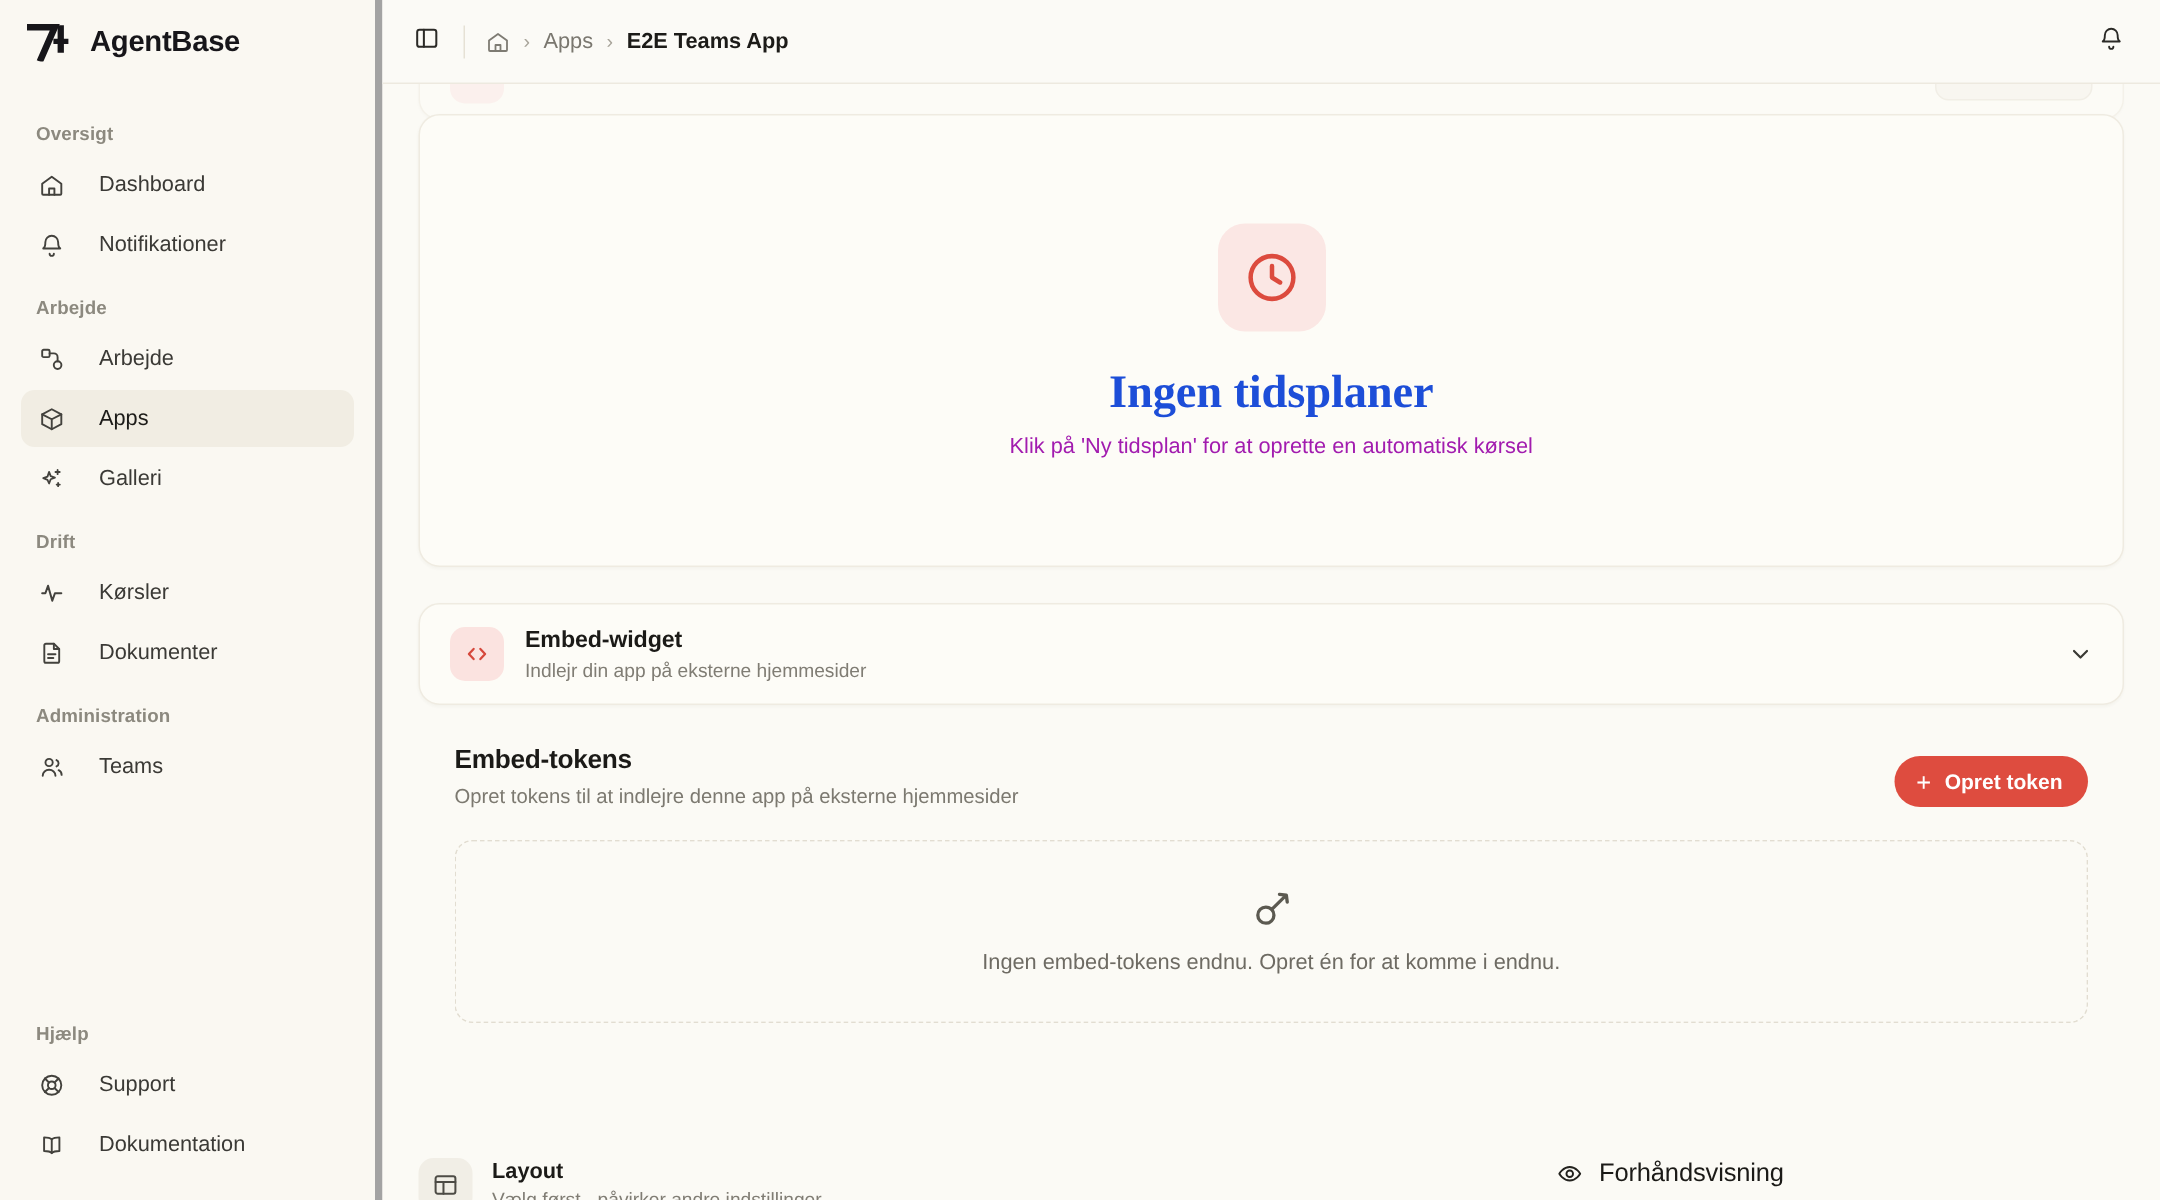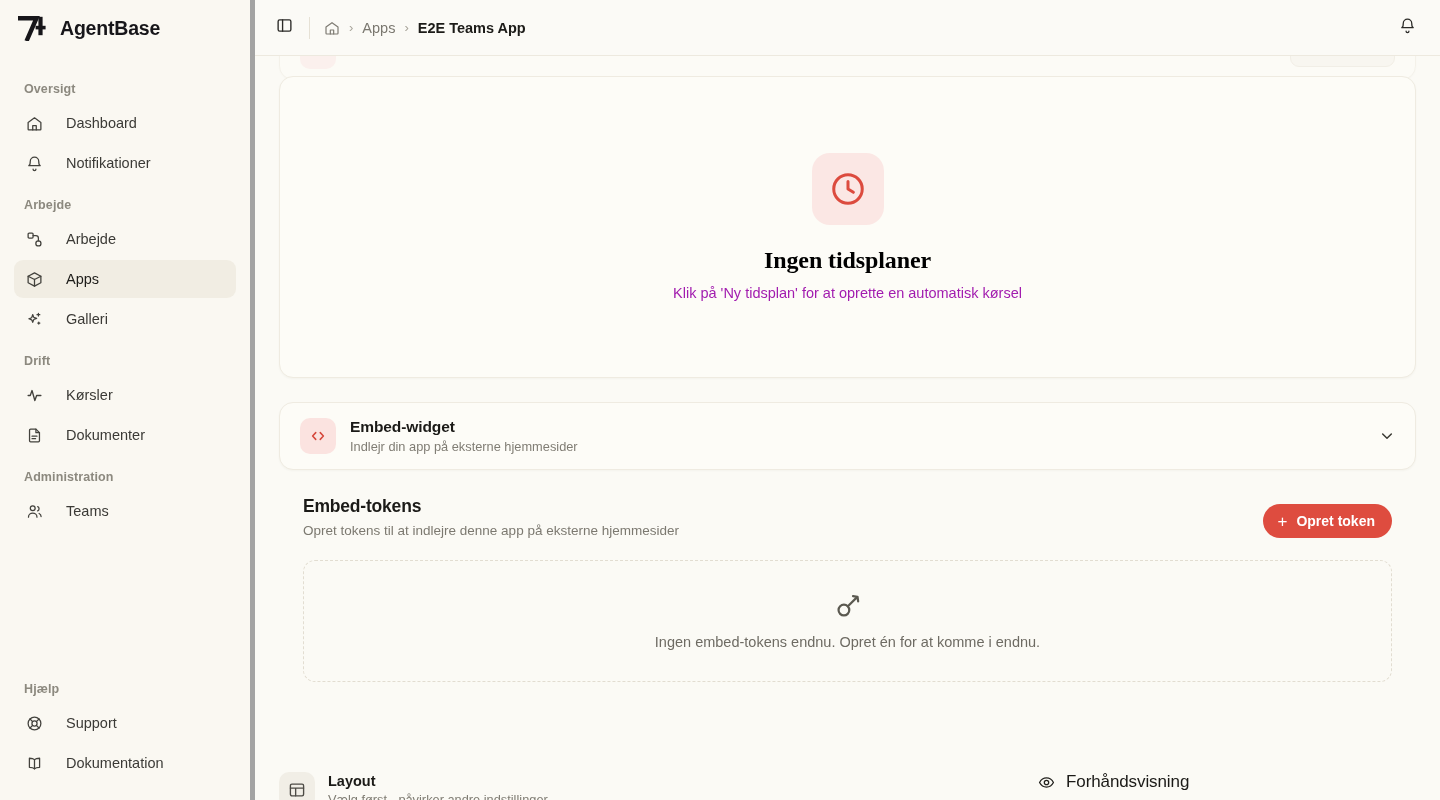--- a/index.html
+++ b/index.html
@@ -102,21 +102,21 @@
   }
   .empty-ico-wrap {
     width: 72px; height: 72px; border-radius: 18px;
     background: #FBE7E4;
     display: flex; align-items: center; justify-content: center;
     margin-bottom: 22px;
   }
   .empty-ico-wrap svg { width: 38px; height: 38px; display: block; color: #DC4B3E; }
   .empty-title {
     font-family: "Liberation Serif", serif;
-    font-size: 24px; font-weight: 700; color: #000000;
+    font-size: 31px; font-weight: 700; color: #1d4ed8;
     letter-spacing: -0.1px; margin-bottom: 11px;
   }
   .empty-sub { font-size: 14.5px; color: #a21caf; }
 
   
   .embed-card {
     position: absolute; left: 24px; right: 24px; top: 346px; height: 68px;
     display: flex; align-items: center; padding: 0 20px; cursor: pointer;
   }
   .sq-icon {

